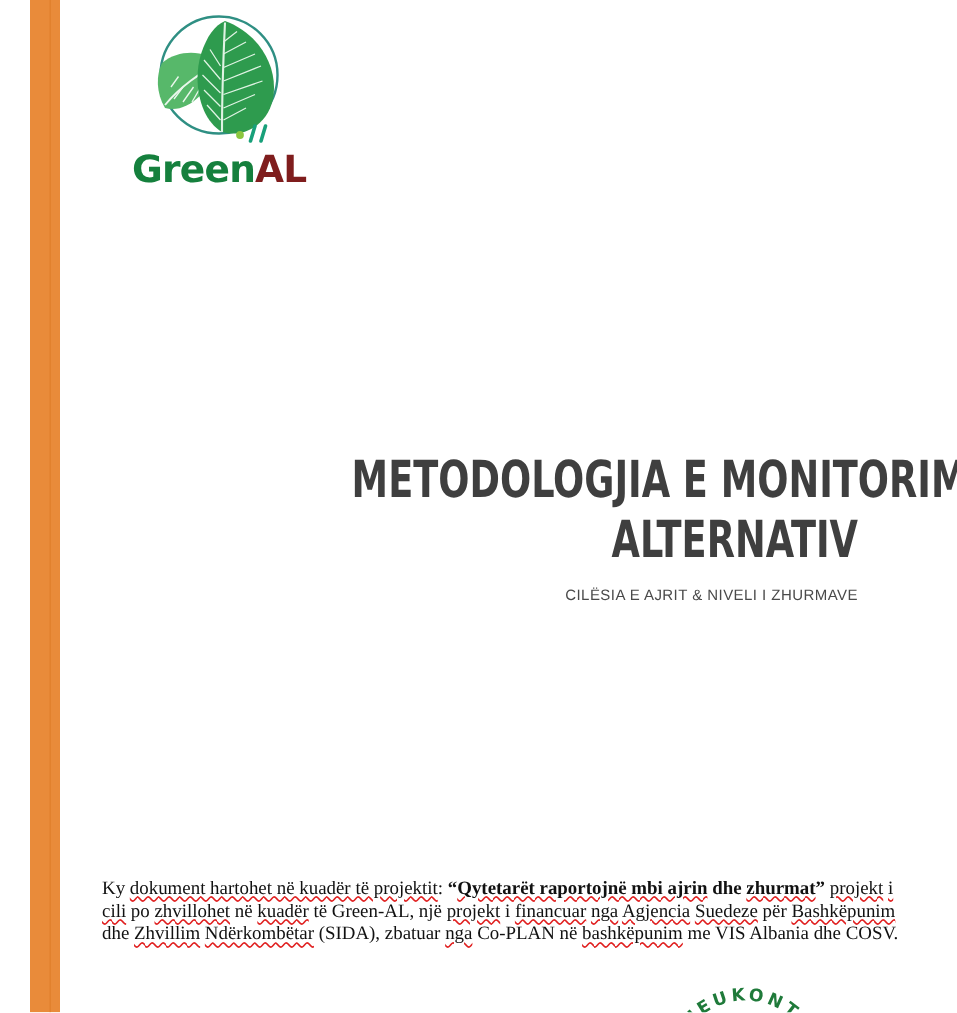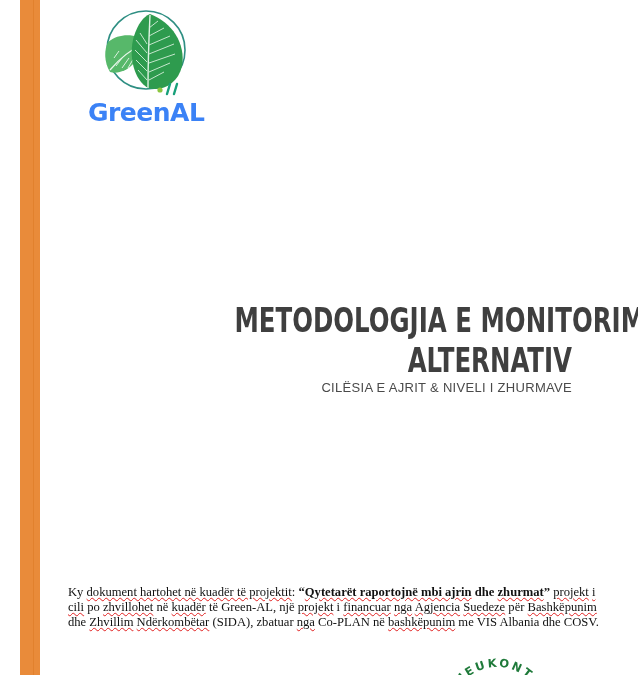--- a/index.html
+++ b/index.html
@@ -59,22 +59,22 @@
     width: 116px;
     height: 32px;
     text-align: center;
     font-family: "DejaVu Sans", sans-serif;
     font-weight: bold;
     font-size: 25px;
     letter-spacing: -0.5px;
     line-height: 30px;
     white-space: nowrap;
   }
-  .word-green { color: #3b82f6; }
-  .word-al { color: #3b82f6; }
+  .word-green { color: #15803d; }
+  .word-al { color: #7f1d1d; }
 
   
   .title-block {
     position: absolute;
     left: 150px;
     top: 300px;
     width: 422px;
     text-align: right;
   }
   .doc-title {
@@ -82,24 +82,24 @@
     font-weight: bold;
     font-size: 34px;
     line-height: 40px;
     letter-spacing: 0px;
     color: #3f3f3f;
     transform: scaleX(0.80);
     transform-origin: right center;
     white-space: nowrap;
   }
   .doc-subtitle {
-    margin-top: 0;
+    margin-top: 12px;
     font-family: "Liberation Sans", sans-serif;
     font-weight: normal;
-    font-size: 13px;
+    font-size: 10px;
     letter-spacing: .3px;
     color: #4a4a4a;
     white-space: nowrap;
   }
 
   
   .body-para {
     position: absolute;
     left: 68px;
     top: 585px;

